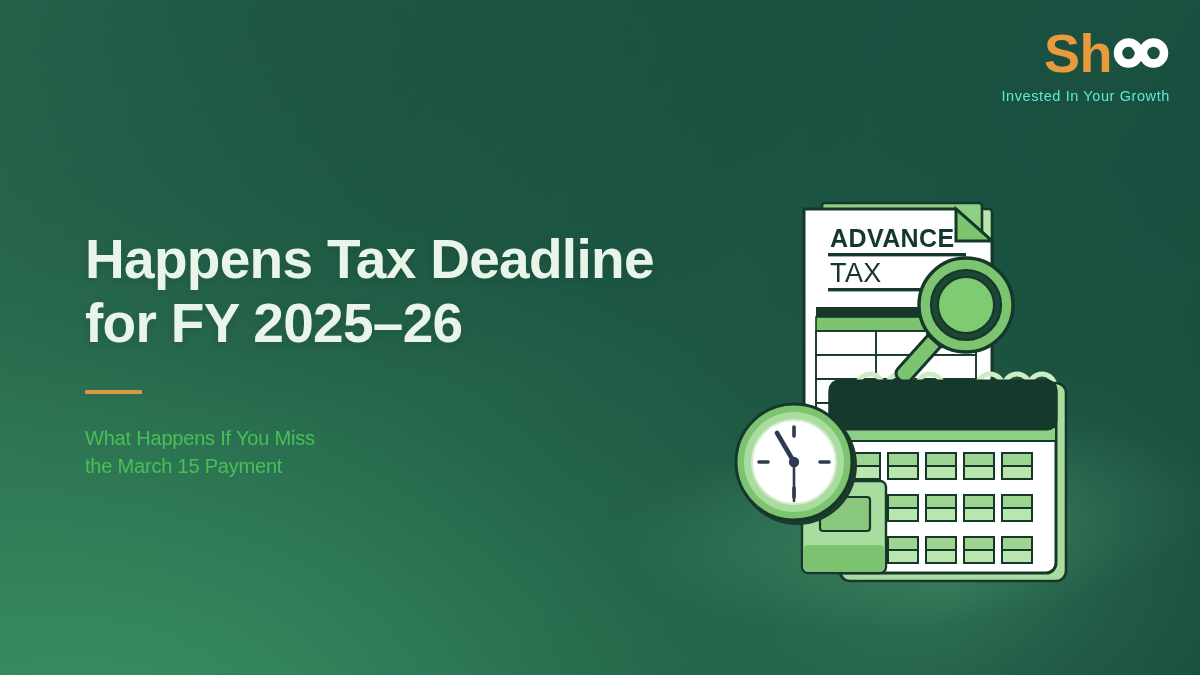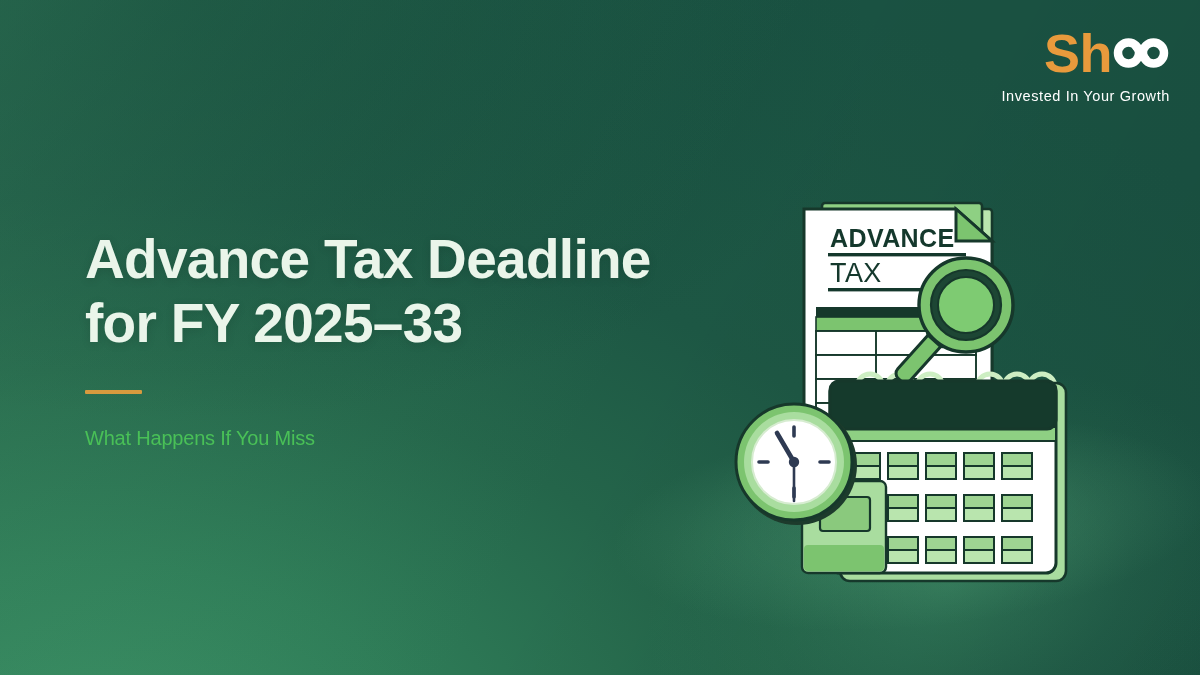--- a/index.html
+++ b/index.html
@@ -45,21 +45,21 @@
 
   
   #logo { position:absolute; right:30px; top:26px; text-align:right; }
   .logo-word {
     font-size:54px; font-weight:bold; letter-spacing:-0.5px;
     color:#e89a3c; line-height:1;
     display:flex; align-items:center; justify-content:flex-end;
   }
   .logo-inf { display:inline-flex; margin:0 -1px; padding:0 1px; }
   .logo-tag {
-    margin-top:8px; color:#ffffff; font-size:14.5px;
+    margin-top:8px; color:#5eead4; font-size:14.5px;
     letter-spacing:0.6px; font-weight:500; white-space:nowrap;
   }
 
   
   #copy { position:absolute; left:85px; top:228px; width:700px; }
   .headline {
     color:#eaf5ea; font-size:55px; font-weight:bold;
     line-height:1.16; letter-spacing:-0.7px;
     text-shadow:0 2px 10px rgba(0,0,0,0.12);
   }
@@ -96,26 +96,27 @@
           </g>
           <path d="M24 13.5 L34 26.5" stroke="#ffffff" stroke-width="8.5" stroke-linecap="round" fill="none"></path>
         </svg>
       </span>
     </div>
     <div class="logo-tag">Invested In Your Growth</div>
   </div>
 
   <div id="copy">
     <div class="headline">
-      <div>Advance Tax Deadline</div>
-      <div>for FY 2025–33</div>
+      <div>Happens Tax Deadline</div>
+      <div>for FY 2025–26</div>
     </div>
     <div class="rule"></div>
     <div class="subhead">
       <div>What Happens If You Miss</div>
+      <div>the March 15 Payment</div>
     </div>
   </div>
 
   <div id="art">
     <svg viewBox="0 0 400 400" aria-hidden="true">
 
       <g>
         <rect x="128" y="34" width="160" height="290" rx="3" fill="#b9e5ae" stroke="#16382b" stroke-width="2.6"></rect>
         <rect x="118" y="28" width="160" height="296" rx="3" fill="#8ed083" stroke="#16382b" stroke-width="2.6"></rect>
       </g>

